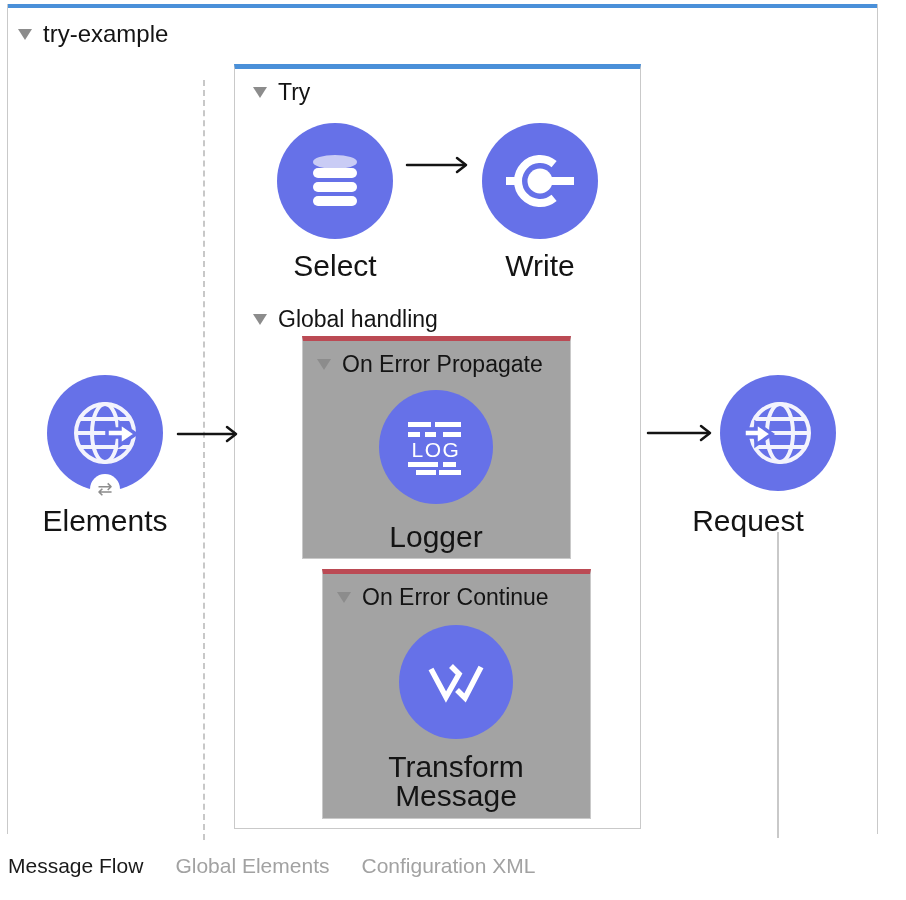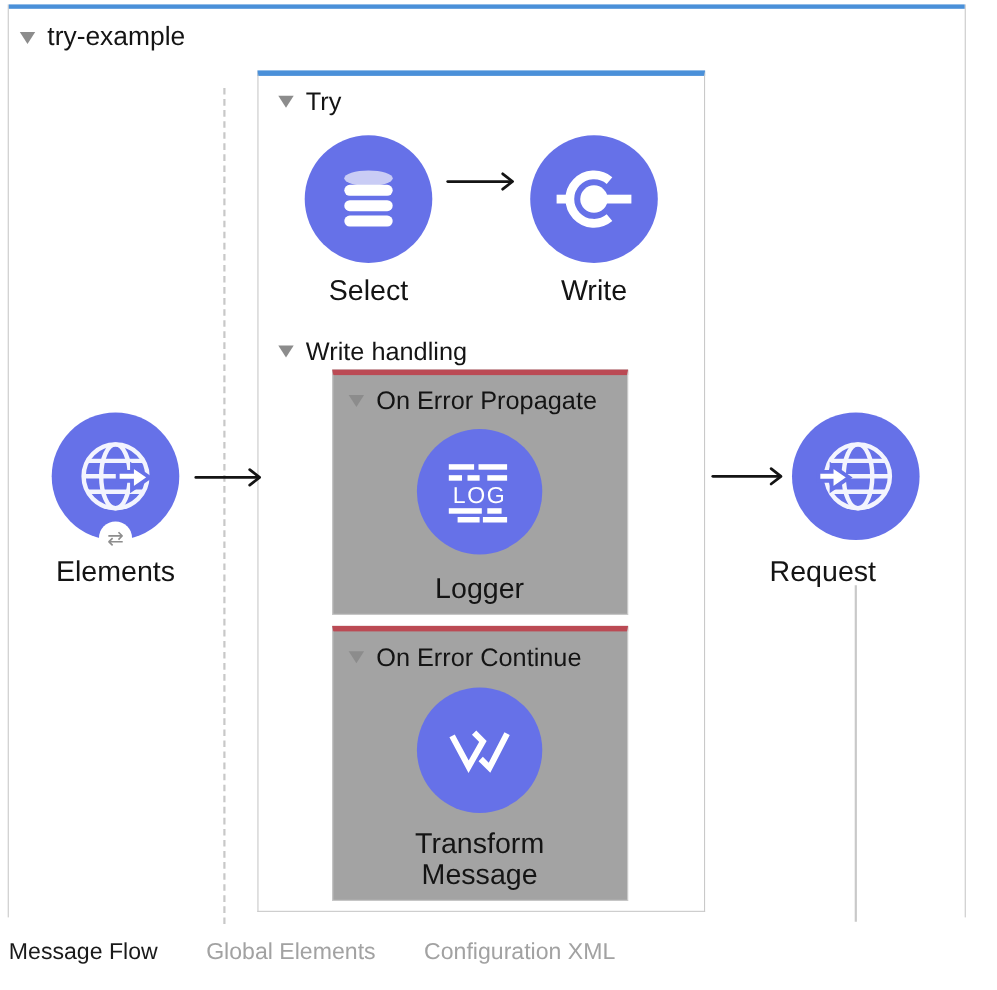--- a/index.html
+++ b/index.html
@@ -18,43 +18,43 @@
 
   #flow-header { left:10px; top:16px; }
   #flow-header .hdr-label { font-size:24px; }
 
   #divider-dashed { position:absolute; left:195px; top:76px; height:760px; width:0;
                     border-left:2px dashed #c8c8c8; }
 
   .node-circle { position:absolute; width:116px; height:116px; border-radius:50%;
                  background:var(--node); display:flex; align-items:center; justify-content:center; }
   .node-circle.small { width:114px; height:114px; }
-  .node-label { position:absolute; width:200px; text-align:center; font-size:26px; color:var(--text);
+  .node-label { position:absolute; width:200px; text-align:center; font-size:30px; color:var(--text);
                 white-space:nowrap; }
 
   
   #try-box { position:absolute; left:226px; top:60px; width:407px; height:765px; background:#fff;
              border:1px solid var(--border); border-top:5px solid var(--scope-top); }
   #try-box .hdr .hdr-label, .err-box .hdr .hdr-label, #error-handling-header .hdr-label { font-size:23px; }
   #try-header { left:18px; top:10px; }
   #error-handling-header { left:18px; top:237px; }
 
   .err-box { position:absolute; left:67px; width:269px; background:#a3a3a3;
              border:1px solid var(--border); border-top:5px solid var(--error-top); }
   #oep-box { top:267px; height:223px; }
-  #oec-box { top:500px; height:250px; }
+  #oec-box { top:500px; height:250px;margin-left:20px; }
   .err-box .hdr { left:14px; top:10px; }
 
   #badge { position:absolute; left:82px; top:470px; width:30px; height:30px; border-radius:50%;
            background:#fff; display:flex; align-items:center; justify-content:center;
            color:#8e8e8e; font-size:18px; line-height:1; }
 
   #arrow-layer { position:absolute; left:0; top:0; width:906px; height:900px; pointer-events:none; }
 
-  #tab-bar { position:absolute; left:8px; top:854px; display:flex; gap:44px; font-size:21px; }
+  #tab-bar { position:absolute; left:8px; top:854px; display:flex; gap:32px; font-size:21px; }
   .tab { color:var(--muted-text); cursor:pointer; white-space:nowrap; }
   .tab.active { color:#1a1a1a; }
 
   svg { display:block; }
 </style>
 </head>
 <body>
 
 <div id="canvas">
 
@@ -106,21 +106,21 @@
           <path d="M 14.1 -16.9 A 22 22 0 1 0 14.1 16.9" fill="none" stroke="#ffffff" stroke-width="8"></path>
           <rect x="-34" y="-4" width="9" height="8" fill="#ffffff"></rect>
           <circle cx="0" cy="0" r="12.5" fill="#ffffff"></circle>
           <rect x="6" y="-4" width="28" height="8" fill="#ffffff"></rect>
         </svg>
       </div>
       <div class="node-label" style="left:205px; top:180px;">Write</div>
 
       <div class="hdr" id="error-handling-header">
         <div class="tri"></div>
-        <div class="hdr-label">Write handling</div>
+        <div class="hdr-label">Global handling</div>
       </div>
 
       <div class="err-box" id="oep-box">
         <div class="hdr">
           <div class="tri"></div>
           <div class="hdr-label">On Error Propagate</div>
         </div>
         <div class="node-circle small" style="left:76px; top:49px;">
           <svg width="62" height="62" viewBox="-31 -31 62 62">
             <g fill="#ffffff">

